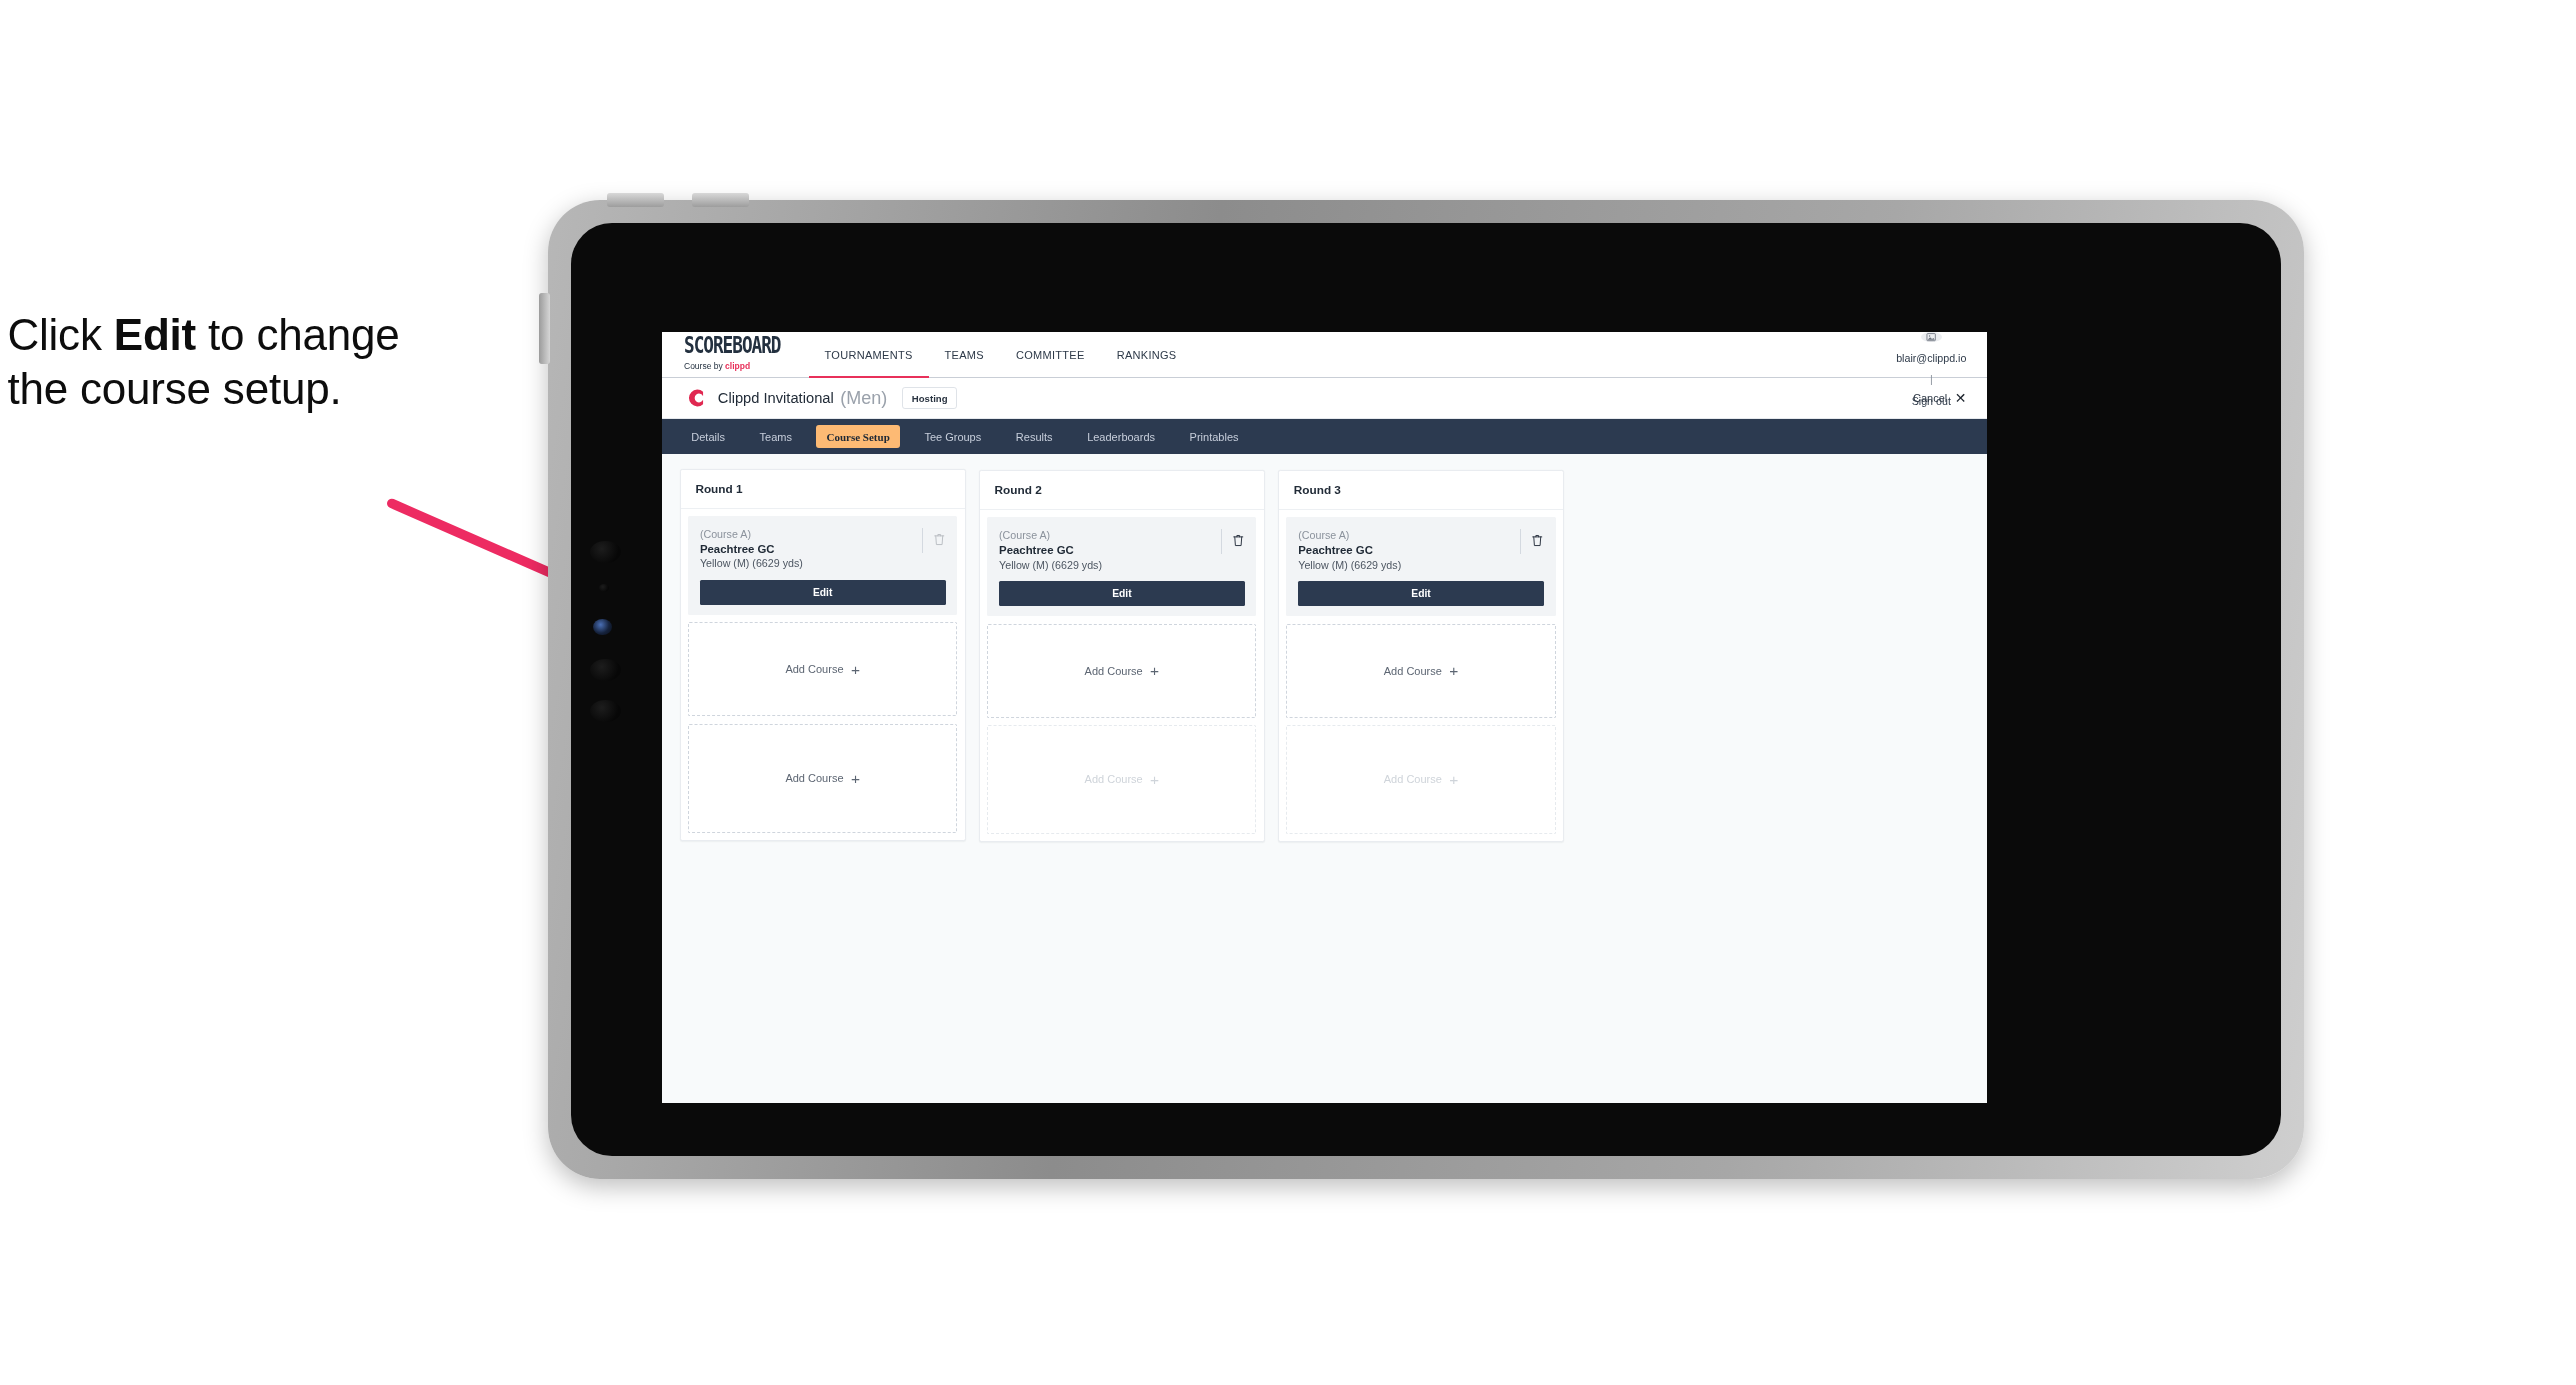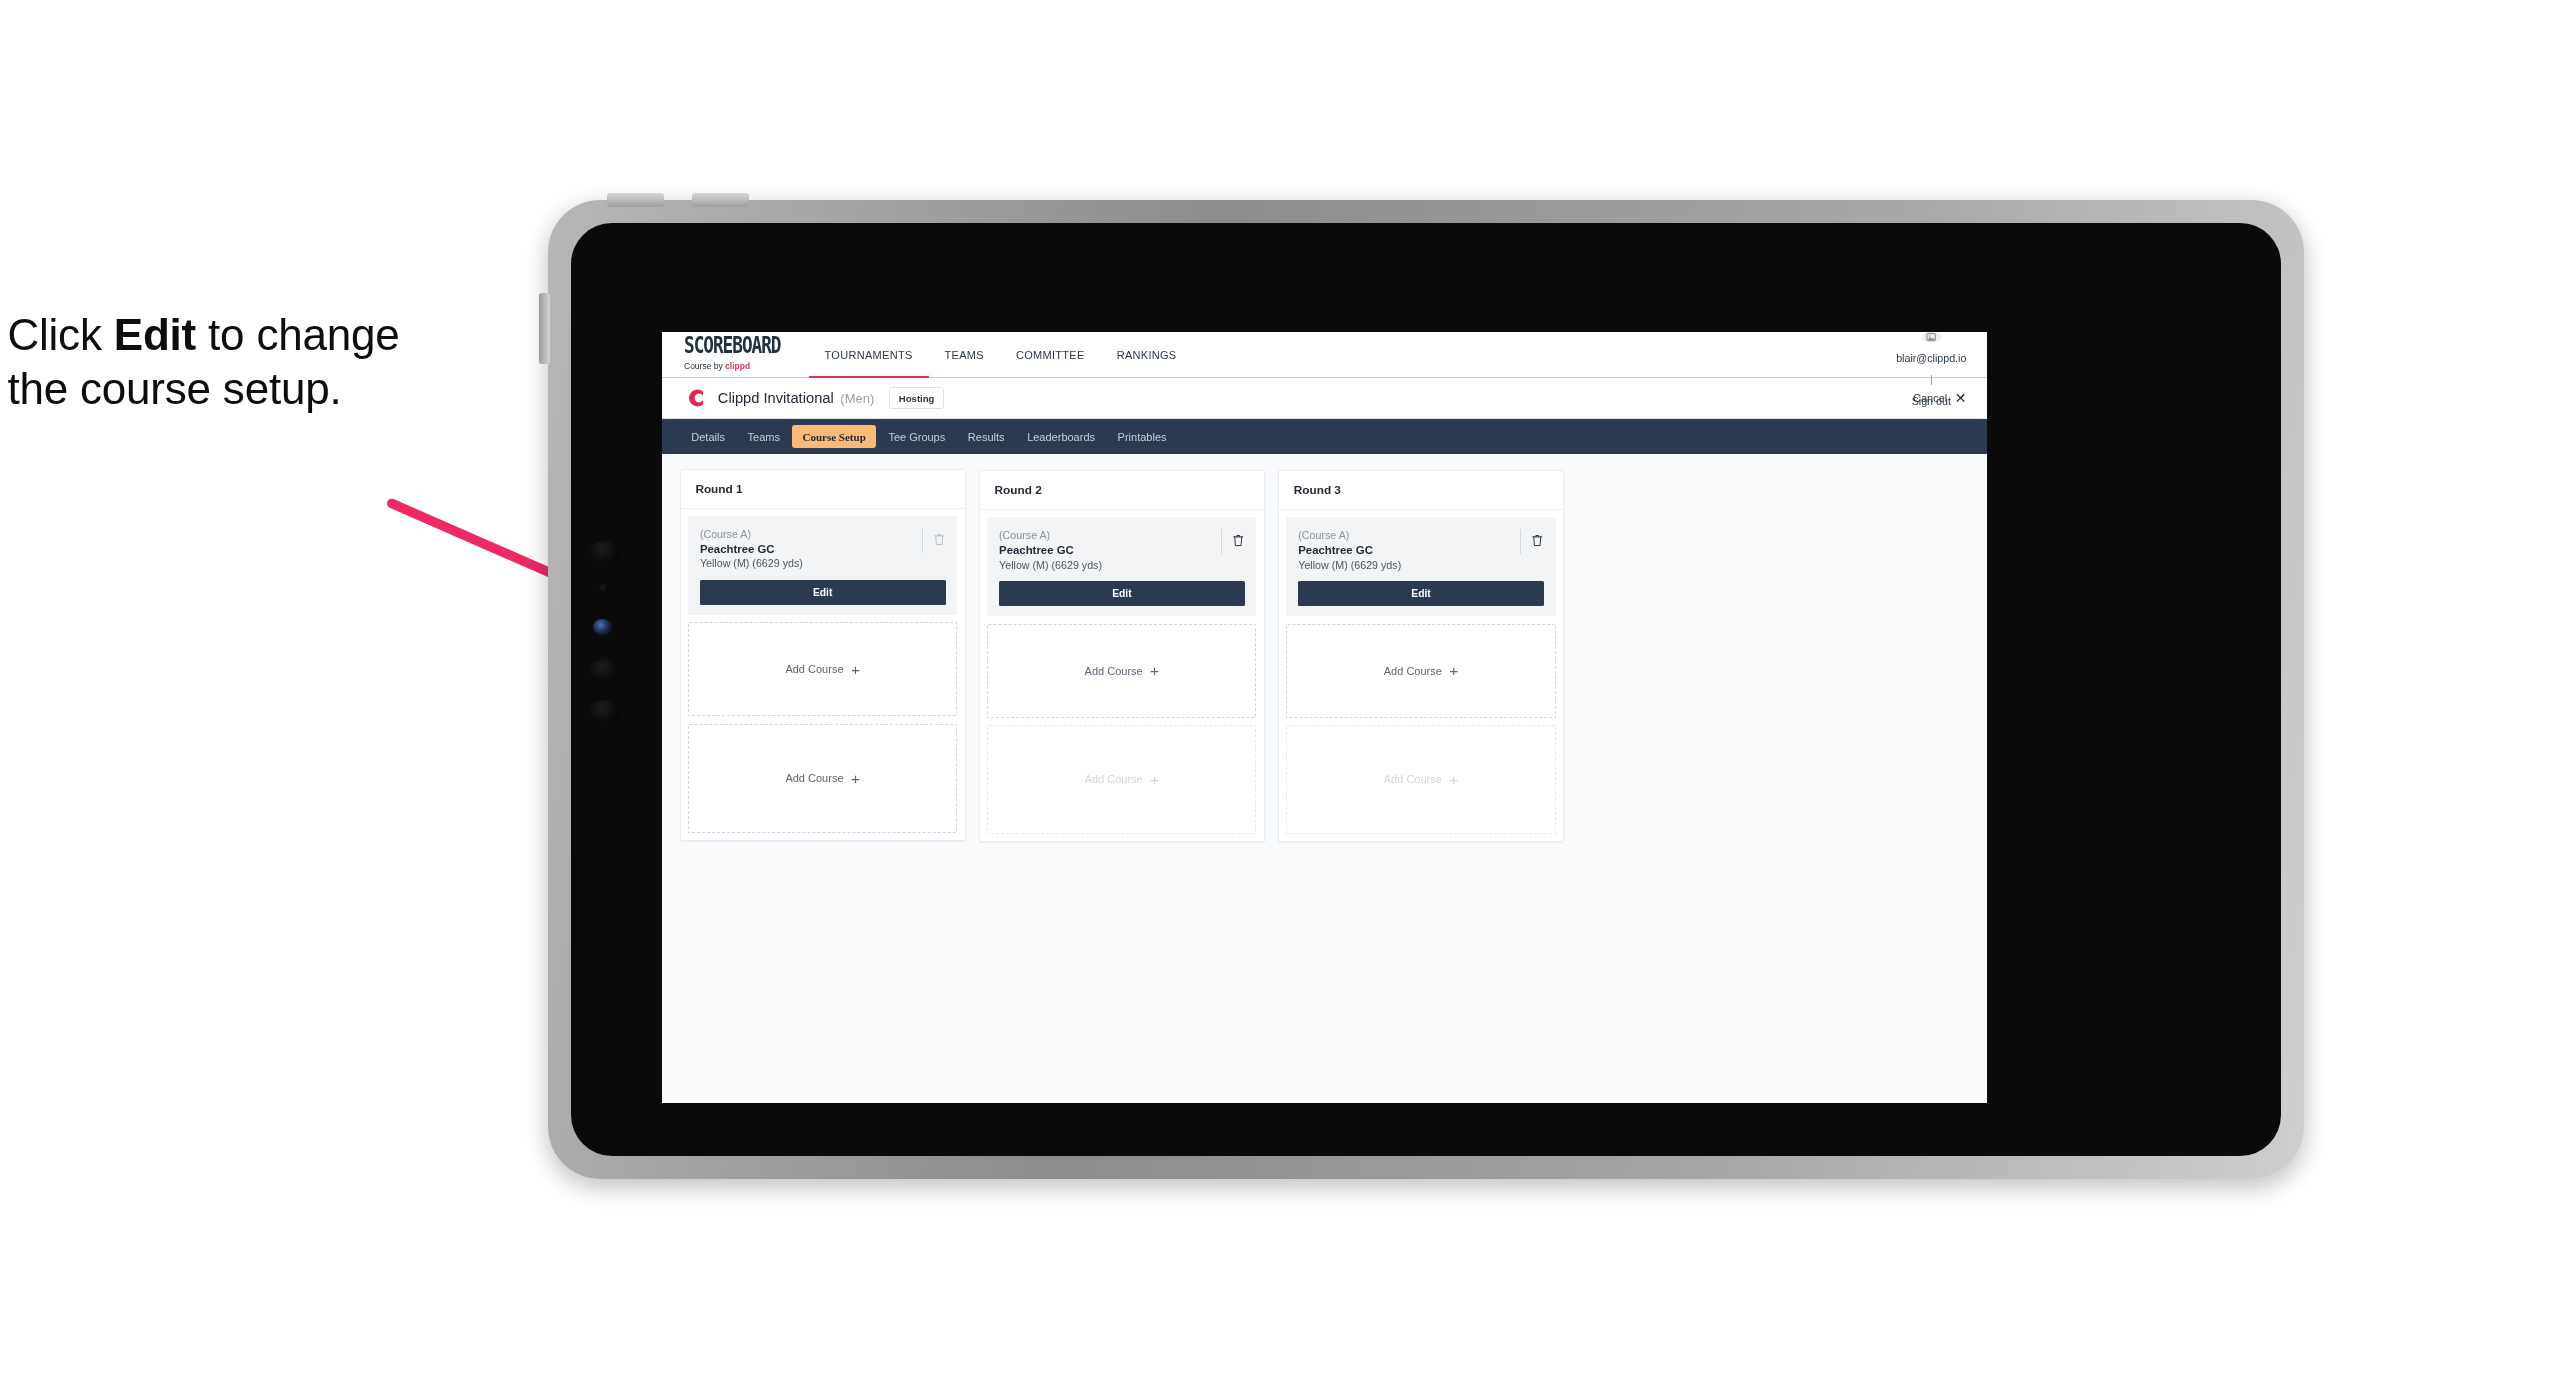--- a/index.html
+++ b/index.html
@@ -100,35 +100,35 @@
   
   #tbar{
     height:41px; background:#ffffff; display:flex; align-items:center;
     padding:0 20.6px 0 22px; border-bottom:0.7px solid #e6e9ed;
   }
   #clippd-c{
     width:22px; height:22px; position:relative; margin-right:11.8px; flex:none;
   }
   #clippd-c svg{ display:block; }
   #t-name{ font-size:14.7px; color:#222c38; }
-  #t-gender{ font-size:13px; color:#9aa1ab; margin-left:6.6px; }
+  #t-gender{ font-size:18px; color:#9aa1ab; margin-left:6.6px; }
   #hosting-badge{
     margin-left:14.7px; border:0.7px solid #dfe3e8; border-radius:2.9px;
     padding:4.4px 8.8px; font-size:9.6px; font-weight:bold; color:#2a3441;
     background:#fff;
   }
   #tbar-spacer{ flex:1; }
   #cancel-btn{ display:flex; align-items:center; gap:7.4px; cursor:pointer; }
   #cancel-label{ font-size:11px; color:#2b3542; }
   #cancel-x{ font-size:14px; color:#1c232c; line-height:1; }
 
   
   #tabs{
     height:35px; background:#2C3A50; display:flex; align-items:center;
-    padding-left:19px; gap:2px;
+    padding-left:19px; gap:14px;
   }
   .tab{
     font-size:11px; color:#c7cedb; padding:5.2px 10.3px; border-radius:2.9px;
     cursor:pointer; white-space:nowrap;
   }
   .tab.active{ background:#fdba74; color:#1e2835; font-weight:bold;font-family:Liberation Serif, serif; }
 
   
   #board{
     padding:16px 17.7px; display:flex; gap:13.2px; align-items:center;

